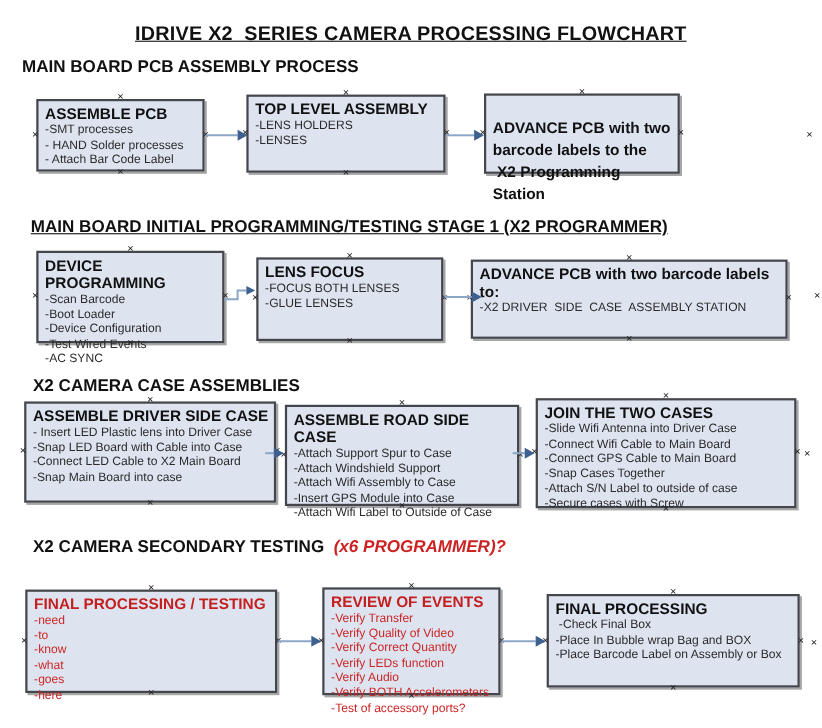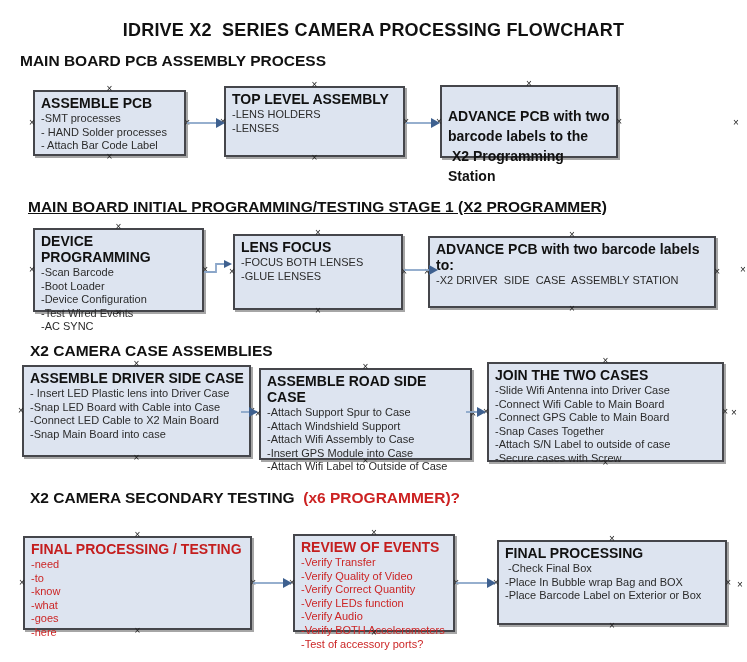--- a/index.html
+++ b/index.html
@@ -1,26 +1,26 @@
 <!DOCTYPE html>
 <html><head>
 <meta charset="utf-8">
 <style>
   html,body{margin:0;padding:0;background:#ffffff;}
   body{font-family:"Liberation Sans","DejaVu Sans",sans-serif;color:#1a1a1a;}
   #canvas{position:relative;width:747px;height:662px;background:#ffffff;overflow:hidden;}
 
   .page-title{
     position:absolute;left:0;top:20px;width:747px;text-align:center;
-    font-size:18px;font-weight:bold;letter-spacing:.2px;white-space:pre-wrap;color:#111;
+    font-size:18px;font-weight:bold;letter-spacing:.2px;white-space:pre-wrap;color:#111;text-decoration:underline;
   }
   .section-heading{
     position:absolute;font-size:15.5px;font-weight:bold;color:#111;white-space:pre-wrap;
   }
-  .section-heading .accent{color:#cc2222;}
+  .section-heading .accent{color:#cc2222;font-style:italic;}
 
   .box{
     position:absolute;box-sizing:border-box;
     background:#dde4f0;border:2px solid #45464b;
     box-shadow:2px 2px 0 #a6a6a6;
     padding:3px 5px 2px 6px;overflow:visible;
   }
   .box-title{font-size:14px;font-weight:bold;line-height:16px;margin:0 0 1px 0;white-space:pre-wrap;color:#111;}
   .box-title.mlt{line-height:20px;margin-top:16px;}
   ul.box-items{list-style:none;margin:0;padding:0;}
@@ -196,21 +196,21 @@
   <span class="anchor t">×</span>
       <span class="anchor b">×</span>
       <span class="anchor l">×</span>
       <span class="anchor r">×</span>
     </div>
   <div class="box" style="left:497px;top:540px;width:230px;height:85px;">
     <div class="box-title">FINAL PROCESSING</div>
     <ul class="box-items">
         <li> -Check Final Box</li>
         <li>-Place In Bubble wrap Bag and BOX</li>
-        <li>-Place Barcode Label on Exterior or Box</li>
+        <li>-Place Barcode Label on Assembly or Box</li>
       </ul>
   <span class="anchor t">×</span>
       <span class="anchor b">×</span>
       <span class="anchor l">×</span>
       <span class="anchor r">×</span>
     </div>
 
   <svg class="arrow" style="left:187px;top:116px;" width="38" height="14">
     <line x1="0" y1="7" x2="29" y2="7"></line>
       <polygon points="29,2 38,7 29,12"></polygon>

